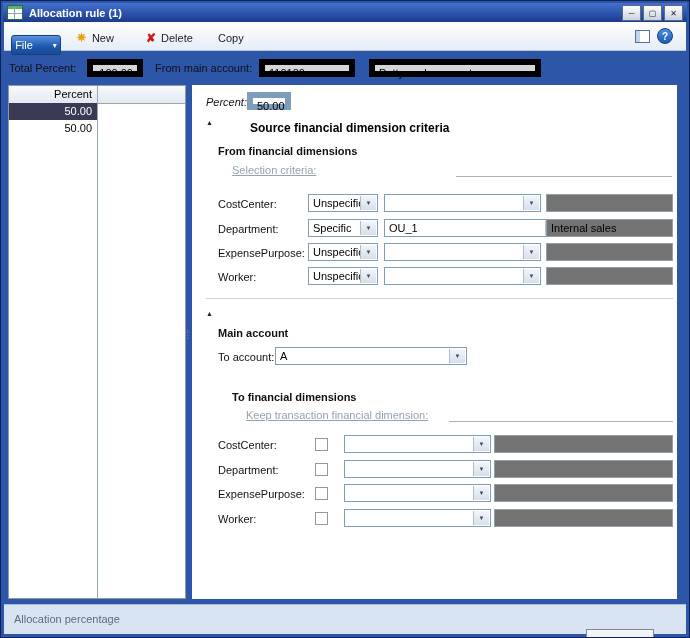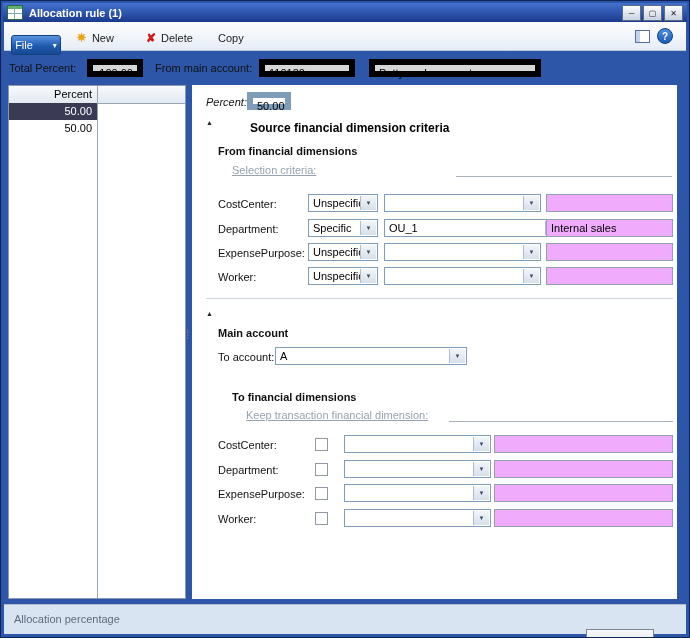--- a/index.html
+++ b/index.html
@@ -45,21 +45,21 @@
   .bold{font-weight:bold;}
   .sec-title{font-weight:bold;font-size:12px;}
   .expander{font-size:7px;color:#222;}
   .gray-link{color:#97a3b0;text-decoration:underline;}
   .line{height:1px;background:#a7b2bd;}
   .divider{height:1px;background:#ccd4de;}
 
   .combo{border:1px solid #7f9db9;background:#fff;height:18px;}
   .combo-txt{position:absolute;left:4px;top:2px;white-space:nowrap;}
   .combo-btn{position:absolute;right:1px;top:1px;bottom:1px;width:15px;background:linear-gradient(#f3f6fa,#d6dfeb);border-left:1px solid #aebccd;display:flex;align-items:center;justify-content:center;font-size:6px;color:#3c4b63;}
-  .ro{height:18px;line-height:16px;padding:0 4px;border:1px solid #95a0ad;background:#f0abfc;white-space:nowrap;overflow:hidden;}
+  .ro{height:18px;line-height:16px;padding:0 4px;border:1px solid #95a0ad;background:#737373;white-space:nowrap;overflow:hidden;}
   .cb{width:13px;height:13px;background:#fff;border:1px solid #8e99a5;}
 
   
   .statusbar{left:3px;right:3px;bottom:3px;height:30px;background:#d9e4f3;border-top:1px solid #aebcd0;}
   .status-text{position:absolute;left:10px;top:8px;color:#5f6b7a;}
   .close-btn{position:absolute;right:32px;top:4px;width:66px;height:22px;background:linear-gradient(#f8f8f8,#d8dee8);border:1px solid #7c8699;border-radius:0;display:flex;align-items:center;justify-content:center;margin-top:20px;}
 </style>
 </head>
 <body>
 

